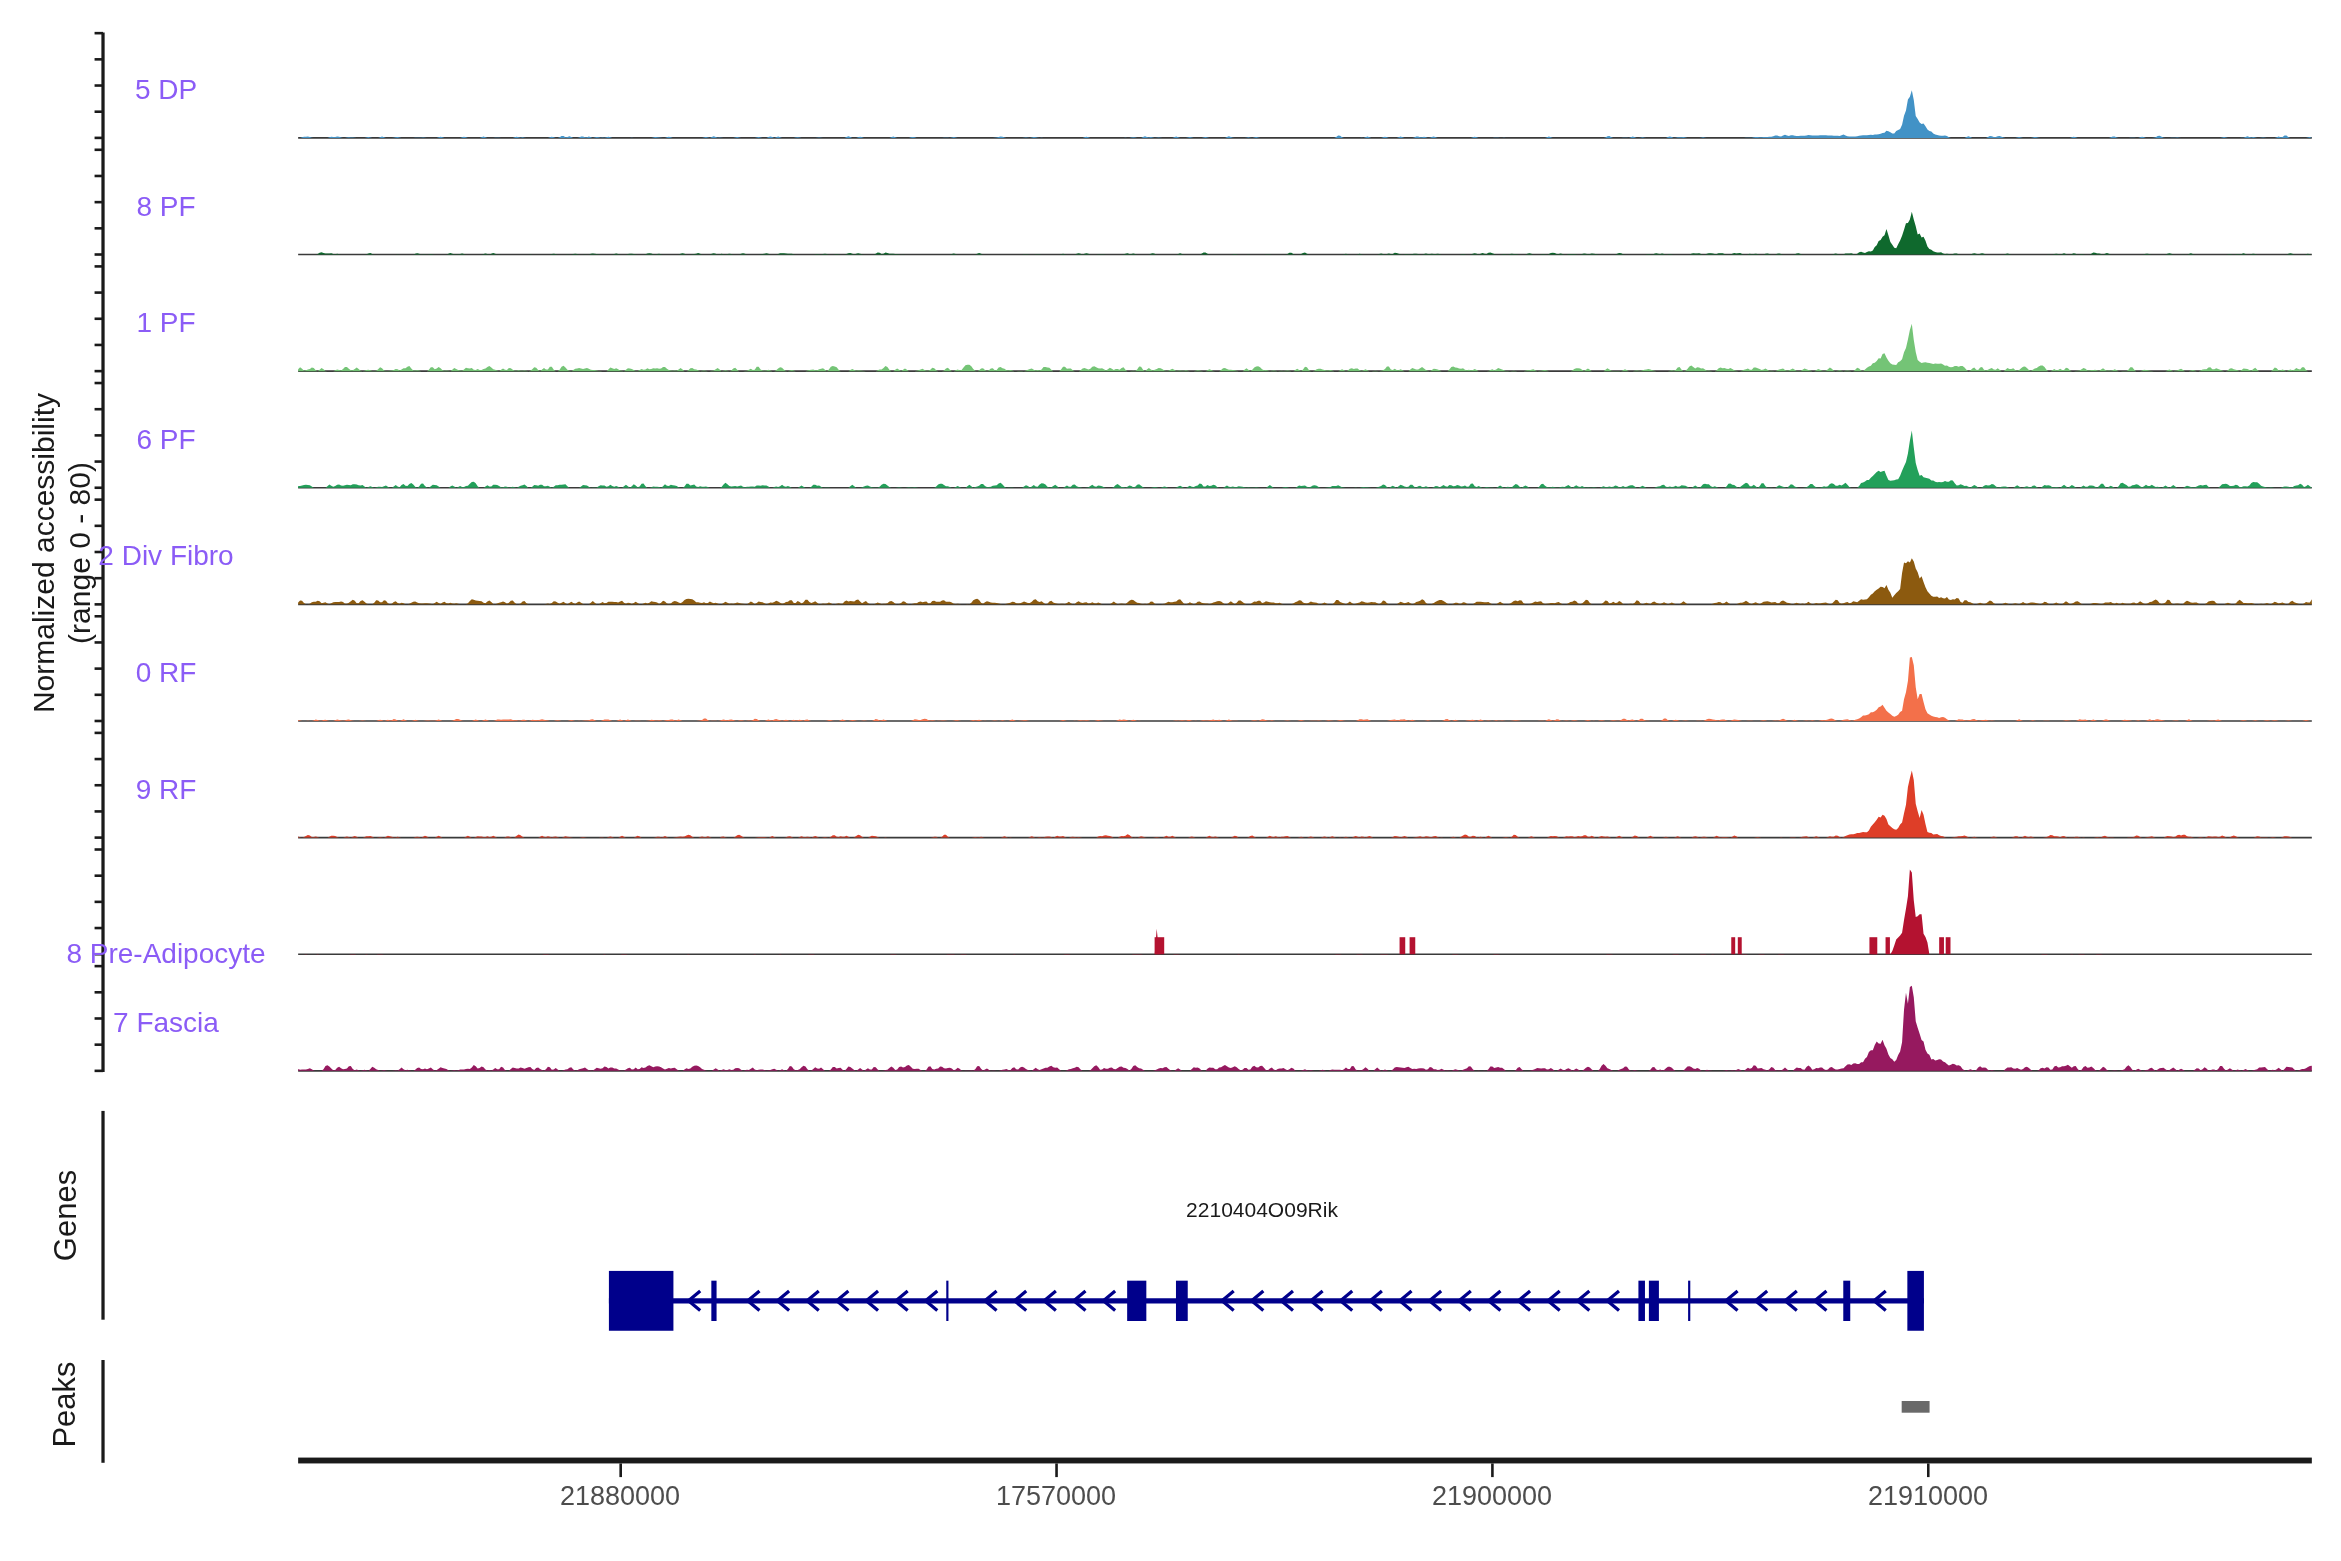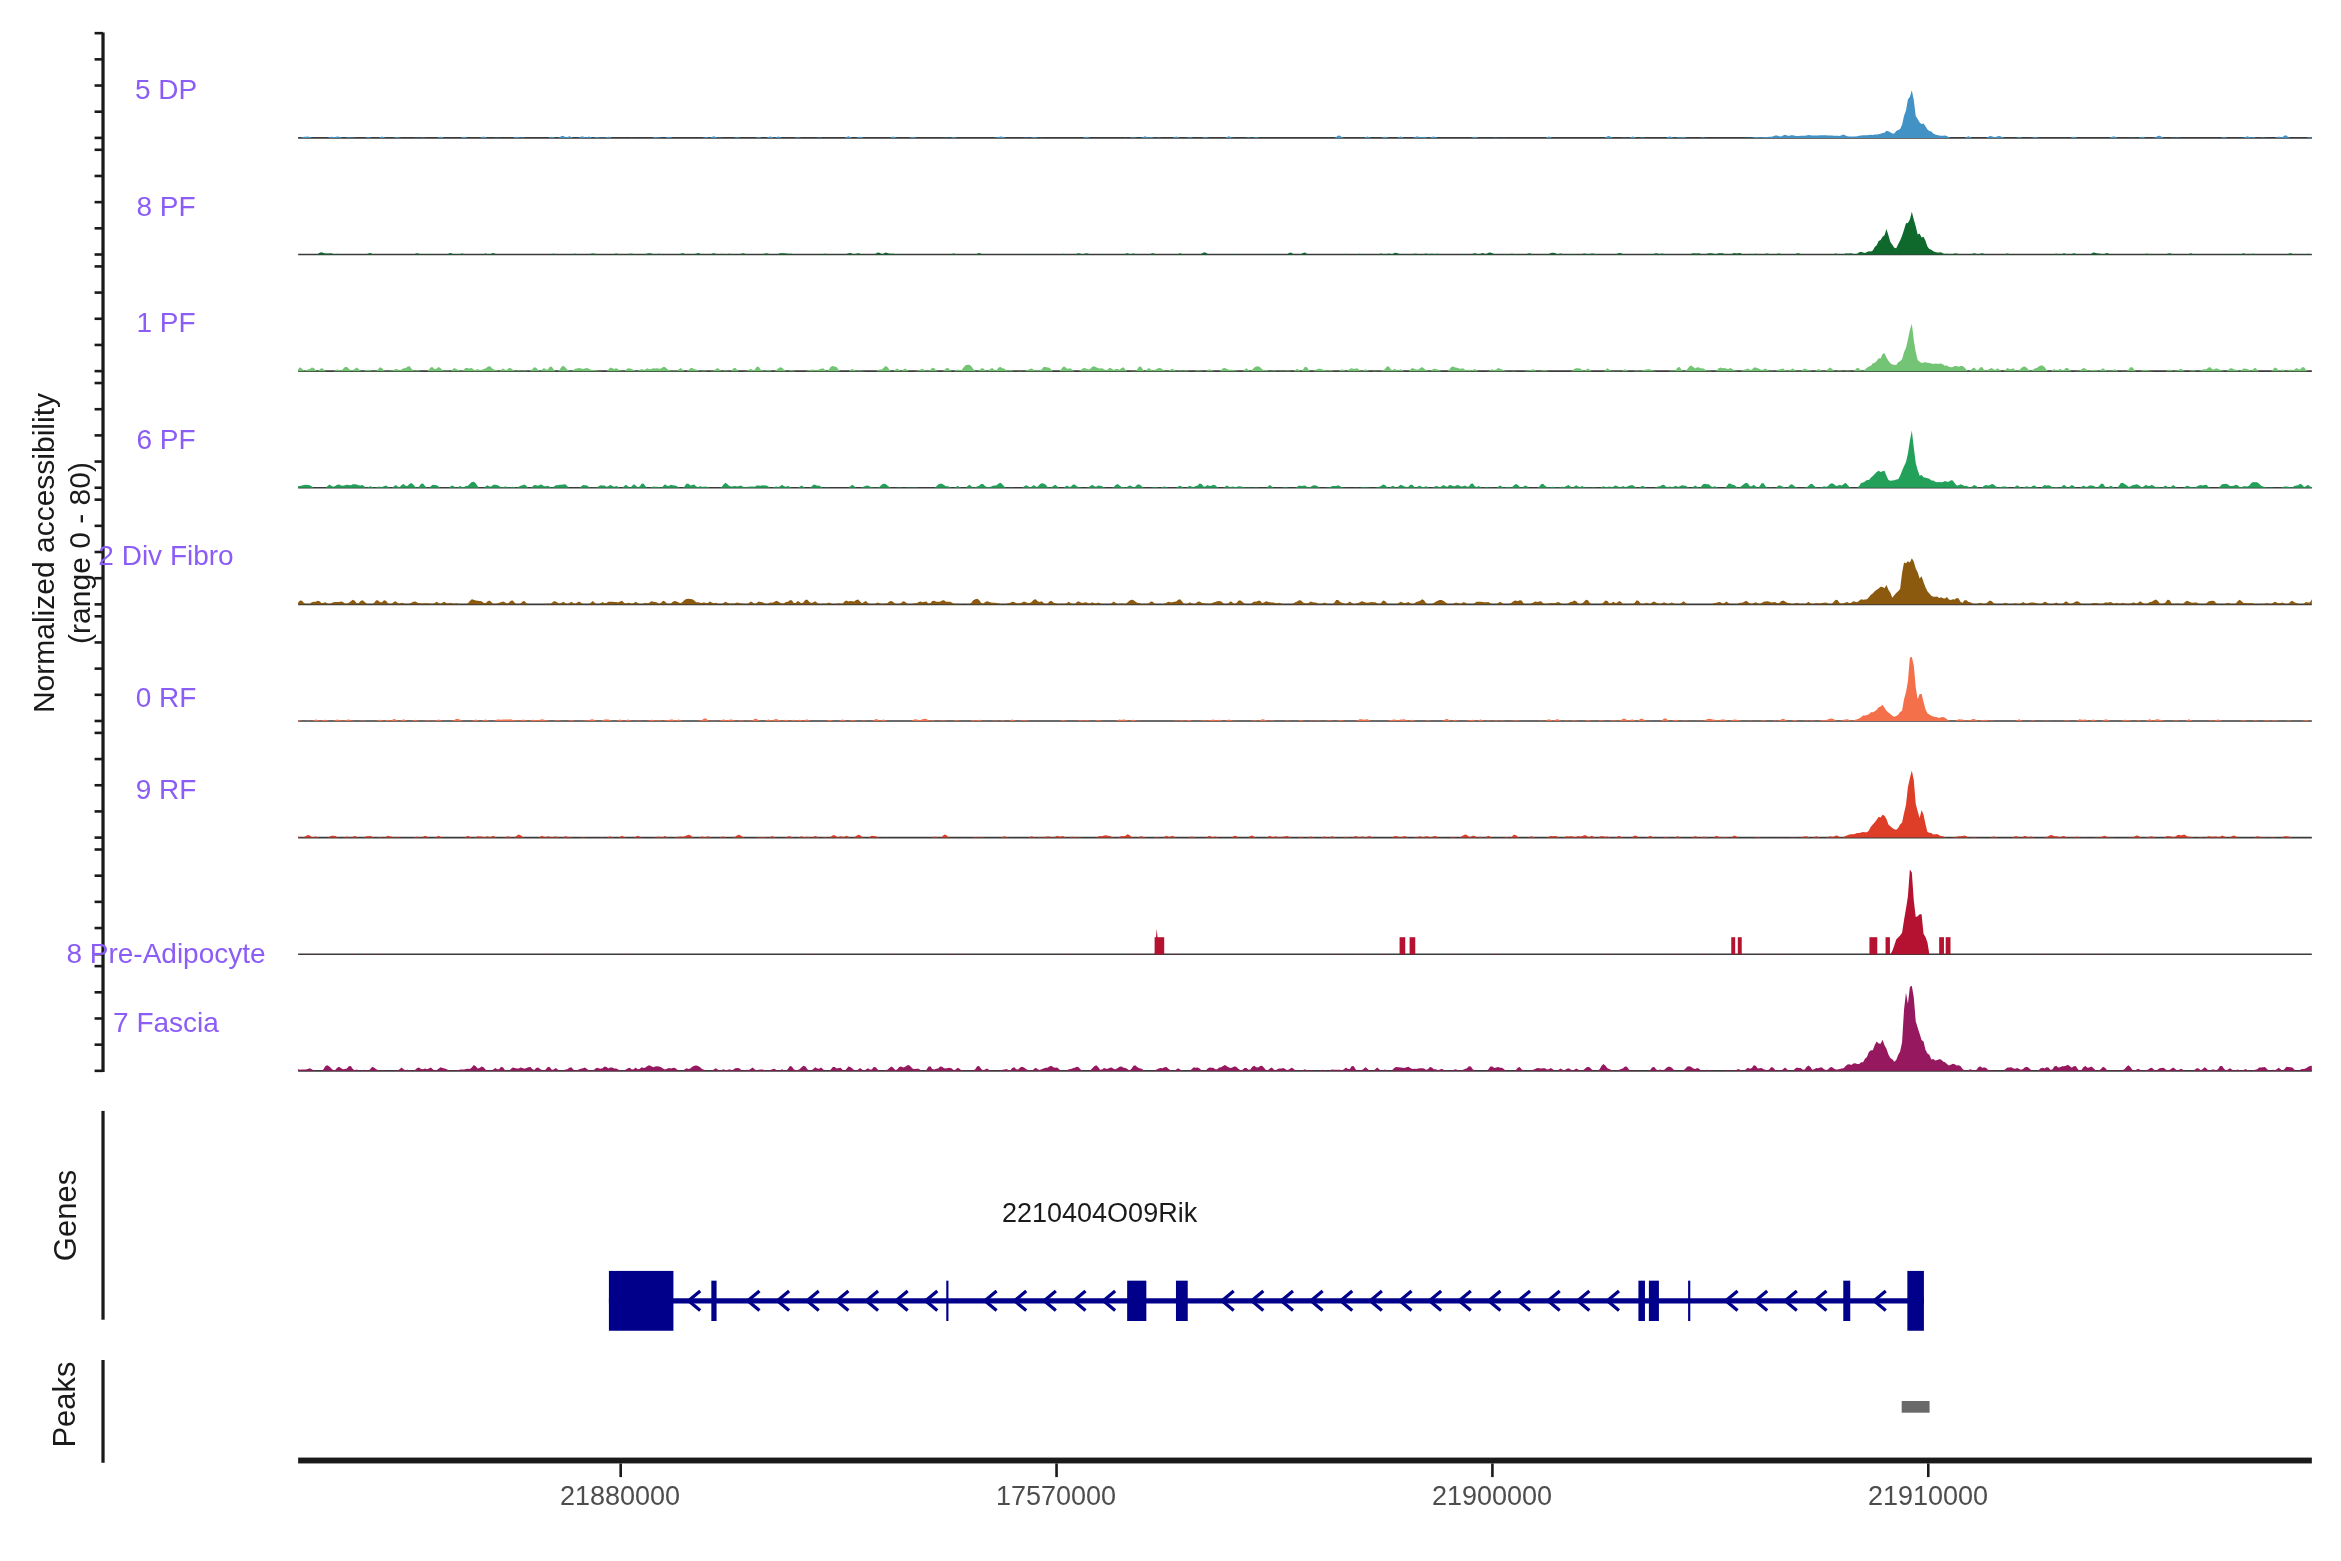--- a/index.html
+++ b/index.html
@@ -5,21 +5,21 @@
   html,body{margin:0;padding:0;background:#ffffff;}
   #app{position:relative;width:2342px;height:1561px;background:#ffffff;overflow:hidden;
        font-family:"Liberation Sans", sans-serif;}
   #gfx{position:absolute;left:0;top:0;}
   .abs{position:absolute;}
   .rot{transform:rotate(-90deg);}
   .ylab{width:1106px;text-align:center;color:#1a1a1a;font-size:30px;line-height:36px;}
   .seclab{width:416px;text-align:center;color:#1a1a1a;font-size:31px;line-height:33px;}
   .track-label{position:absolute;left:26px;width:280px;text-align:center;color:#8b5cf6;
                font-size:28px;line-height:33px;white-space:nowrap;}
-  .gene-name{left:1002px;top:1198px;width:520px;text-align:left;color:#1a1a1a;font-size:27px;}
+  .gene-name{left:1002px;top:1198px;width:520px;text-align:center;color:#1a1a1a;font-size:21px;}
   .xlab{left:850px;top:1516px;width:911px;text-align:center;color:#000000;font-size:31px;}
   .xtick-label{position:absolute;width:208px;text-align:center;color:#4d4d4d;font-size:27px;top:1481px;}
 </style>
 </head>
 <body>
 
 <div id="app">
   <svg id="gfx" width="2342" height="1561" viewBox="0 0 3600 2400">
       <line x1="458" y1="212" x2="3554" y2="212" stroke="#3a3a3a" stroke-width="2.5"></line>
       <path d="M 458 212 L 458 212.0 L 461 212.0 L 464 211.1 L 467 210.2 L 470 210.2 L 473 209.9 L 476 210.6 L 479 211.7 L 482 212.0 L 485 212.0 L 488 212.0 L 491 212.0 L 494 212.0 L 497 212.0 L 500 212.0 L 503 212.0 L 506 211.1 L 509 210.2 L 512 210.7 L 515 210.5 L 518 209.7 L 521 210.4 L 524 211.5 L 527 212.0 L 530 212.0 L 533 211.5 L 536 211.1 L 539 211.3 L 542 211.5 L 545 211.7 L 548 212.0 L 551 212.0 L 554 212.0 L 557 212.0 L 560 212.0 L 563 211.4 L 566 210.8 L 569 211.4 L 572 212.0 L 575 212.0 L 578 212.0 L 581 212.0 L 584 211.0 L 587 210.0 L 590 211.0 L 593 212.0 L 596 212.0 L 599 212.0 L 602 212.0 L 605 211.8 L 608 210.9 L 611 210.5 L 614 211.4 L 617 212.0 L 620 212.0 L 623 212.0 L 626 212.0 L 629 212.0 L 632 212.0 L 635 212.0 L 638 211.9 L 641 211.8 L 644 211.9 L 647 211.7 L 650 211.4 L 653 211.7 L 656 212.0 L 659 212.0 L 662 212.0 L 665 212.0 L 668 212.0 L 671 212.0 L 674 211.2 L 677 210.4 L 680 211.2 L 683 212.0 L 686 212.0 L 689 212.0 L 692 212.0 L 695 212.0 L 698 212.0 L 701 212.0 L 704 212.0 L 707 212.0 L 710 211.1 L 713 210.3 L 716 211.1 L 719 212.0 L 722 212.0 L 725 212.0 L 728 212.0 L 731 212.0 L 734 212.0 L 737 212.0 L 740 211.0 L 743 210.0 L 746 211.0 L 749 212.0 L 752 212.0 L 755 212.0 L 758 212.0 L 761 211.9 L 764 211.8 L 767 211.9 L 770 212.0 L 773 212.0 L 776 212.0 L 779 212.0 L 782 212.0 L 785 212.0 L 788 212.0 L 791 211.2 L 794 210.4 L 797 211.2 L 800 211.6 L 803 211.2 L 806 211.6 L 809 212.0 L 812 212.0 L 815 212.0 L 818 212.0 L 821 212.0 L 824 212.0 L 827 212.0 L 830 212.0 L 833 212.0 L 836 212.0 L 839 212.0 L 842 212.0 L 845 211.1 L 848 210.2 L 851 211.1 L 854 212.0 L 857 212.0 L 860 210.9 L 863 209.0 L 866 209.1 L 869 211.1 L 872 210.8 L 875 209.5 L 878 210.8 L 881 212.0 L 884 212.0 L 887 212.0 L 890 211.4 L 893 209.9 L 896 209.7 L 899 211.2 L 902 211.0 L 905 210.0 L 908 211.0 L 911 212.0 L 914 211.5 L 917 210.8 L 920 211.1 L 923 211.6 L 926 211.5 L 929 211.7 L 932 211.2 L 935 210.3 L 938 211.2 L 941 212.0 L 944 212.0 L 947 212.0 L 950 212.0 L 953 212.0 L 956 212.0 L 959 212.0 L 962 212.0 L 965 212.0 L 968 212.0 L 971 211.9 L 974 212.0 L 977 212.0 L 980 212.0 L 983 212.0 L 986 212.0 L 989 212.0 L 992 212.0 L 995 212.0 L 998 212.0 L 1001 212.0 L 1004 211.4 L 1007 210.7 L 1010 211.1 L 1013 211.4 L 1016 211.7 L 1019 212.0 L 1022 212.0 L 1025 211.2 L 1028 210.3 L 1031 211.2 L 1034 212.0 L 1037 212.0 L 1040 212.0 L 1043 212.0 L 1046 212.0 L 1049 212.0 L 1052 212.0 L 1055 212.0 L 1058 212.0 L 1061 212.0 L 1064 212.0 L 1067 212.0 L 1070 212.0 L 1073 212.0 L 1076 212.0 L 1079 212.0 L 1082 211.3 L 1085 210.6 L 1088 211.3 L 1091 212.0 L 1094 210.8 L 1097 209.6 L 1100 210.8 L 1103 211.7 L 1106 211.3 L 1109 211.7 L 1112 212.0 L 1115 212.0 L 1118 212.0 L 1121 212.0 L 1124 212.0 L 1127 212.0 L 1130 211.4 L 1133 210.8 L 1136 211.4 L 1139 212.0 L 1142 212.0 L 1145 212.0 L 1148 212.0 L 1151 212.0 L 1154 212.0 L 1157 212.0 L 1160 212.0 L 1163 211.3 L 1166 210.6 L 1169 211.3 L 1172 212.0 L 1175 212.0 L 1178 212.0 L 1181 210.8 L 1184 209.7 L 1187 210.8 L 1190 212.0 L 1193 210.9 L 1196 209.8 L 1199 210.9 L 1202 212.0 L 1205 212.0 L 1208 212.0 L 1211 212.0 L 1214 212.0 L 1217 212.0 L 1220 212.0 L 1223 211.5 L 1226 211.0 L 1229 211.5 L 1232 212.0 L 1235 212.0 L 1238 212.0 L 1241 212.0 L 1244 212.0 L 1247 212.0 L 1250 212.0 L 1253 212.0 L 1256 211.8 L 1259 211.5 L 1262 211.8 L 1265 212.0 L 1268 212.0 L 1271 212.0 L 1274 212.0 L 1277 212.0 L 1280 212.0 L 1283 212.0 L 1286 212.0 L 1289 212.0 L 1292 212.0 L 1295 212.0 L 1298 212.0 L 1301 210.8 L 1304 209.5 L 1307 210.8 L 1310 212.0 L 1313 212.0 L 1316 212.0 L 1319 211.1 L 1322 210.2 L 1325 211.1 L 1328 212.0 L 1331 212.0 L 1334 212.0 L 1337 212.0 L 1340 212.0 L 1343 212.0 L 1346 212.0 L 1349 212.0 L 1352 212.0 L 1355 212.0 L 1358 212.0 L 1361 212.0 L 1364 212.0 L 1367 212.0 L 1370 211.0 L 1373 210.0 L 1376 211.0 L 1379 212.0 L 1382 212.0 L 1385 212.0 L 1388 212.0 L 1391 212.0 L 1394 212.0 L 1397 212.0 L 1400 211.2 L 1403 210.5 L 1406 211.2 L 1409 212.0 L 1412 212.0 L 1415 212.0 L 1418 212.0 L 1421 212.0 L 1424 212.0 L 1427 212.0 L 1430 212.0 L 1433 212.0 L 1436 212.0 L 1439 212.0 L 1442 212.0 L 1445 212.0 L 1448 212.0 L 1451 211.8 L 1454 211.6 L 1457 211.8 L 1460 212.0 L 1463 211.3 L 1466 210.7 L 1469 211.3 L 1472 212.0 L 1475 212.0 L 1478 212.0 L 1481 212.0 L 1484 212.0 L 1487 212.0 L 1490 212.0 L 1493 212.0 L 1496 212.0 L 1499 212.0 L 1502 212.0 L 1505 212.0 L 1508 212.0 L 1511 212.0 L 1514 212.0 L 1517 212.0 L 1520 212.0 L 1523 212.0 L 1526 212.0 L 1529 211.8 L 1532 211.5 L 1535 210.8 L 1538 209.7 L 1541 210.1 L 1544 211.5 L 1547 212.0 L 1550 212.0 L 1553 212.0 L 1556 212.0 L 1559 212.0 L 1562 212.0 L 1565 212.0 L 1568 212.0 L 1571 212.0 L 1574 211.7 L 1577 211.4 L 1580 211.7 L 1583 212.0 L 1586 211.4 L 1589 210.6 L 1592 211.0 L 1595 211.8 L 1598 212.0 L 1601 211.9 L 1604 212.0 L 1607 212.0 L 1610 212.0 L 1613 212.0 L 1616 212.0 L 1619 212.0 L 1622 212.0 L 1625 212.0 L 1628 212.0 L 1631 212.0 L 1634 212.0 L 1637 212.0 L 1640 212.0 L 1643 212.0 L 1646 212.0 L 1649 212.0 L 1652 212.0 L 1655 212.0 L 1658 212.0 L 1661 212.0 L 1664 212.0 L 1667 211.1 L 1670 210.1 L 1673 211.1 L 1676 212.0 L 1679 212.0 L 1682 212.0 L 1685 212.0 L 1688 212.0 L 1691 212.0 L 1694 212.0 L 1697 212.0 L 1700 212.0 L 1703 212.0 L 1706 212.0 L 1709 212.0 L 1712 212.0 L 1715 212.0 L 1718 212.0 L 1721 212.0 L 1724 212.0 L 1727 212.0 L 1730 211.9 L 1733 212.0 L 1736 212.0 L 1739 211.5 L 1742 210.9 L 1745 211.5 L 1748 212.0 L 1751 212.0 L 1754 212.0 L 1757 210.8 L 1760 209.5 L 1763 210.8 L 1766 211.4 L 1769 210.7 L 1772 211.4 L 1775 212.0 L 1778 211.7 L 1781 211.5 L 1784 211.7 L 1787 212.0 L 1790 212.0 L 1793 212.0 L 1796 212.0 L 1799 212.0 L 1802 212.0 L 1805 210.9 L 1808 209.8 L 1811 210.9 L 1814 212.0 L 1817 212.0 L 1820 212.0 L 1823 212.0 L 1826 211.3 L 1829 210.6 L 1832 211.3 L 1835 212.0 L 1838 212.0 L 1841 212.0 L 1844 212.0 L 1847 212.0 L 1850 211.4 L 1853 210.7 L 1856 211.4 L 1859 212.0 L 1862 212.0 L 1865 212.0 L 1868 212.0 L 1871 212.0 L 1874 212.0 L 1877 212.0 L 1880 212.0 L 1883 212.0 L 1886 210.8 L 1889 209.5 L 1892 210.6 L 1895 211.9 L 1898 212.0 L 1901 212.0 L 1904 212.0 L 1907 212.0 L 1910 212.0 L 1913 212.0 L 1916 211.6 L 1919 211.2 L 1922 211.6 L 1925 212.0 L 1928 211.4 L 1931 210.7 L 1934 211.4 L 1937 212.0 L 1940 212.0 L 1943 212.0 L 1946 212.0 L 1949 212.0 L 1952 212.0 L 1955 212.0 L 1958 212.0 L 1961 212.0 L 1964 212.0 L 1967 212.0 L 1970 212.0 L 1973 212.0 L 1976 212.0 L 1979 212.0 L 1982 212.0 L 1985 212.0 L 1988 212.0 L 1991 212.0 L 1994 212.0 L 1997 212.0 L 2000 212.0 L 2003 212.0 L 2006 212.0 L 2009 212.0 L 2012 212.0 L 2015 212.0 L 2018 212.0 L 2021 212.0 L 2024 212.0 L 2027 212.0 L 2030 212.0 L 2033 212.0 L 2036 212.0 L 2039 212.0 L 2042 212.0 L 2045 212.0 L 2048 212.0 L 2051 212.0 L 2054 210.7 L 2057 208.5 L 2060 208.7 L 2063 211.0 L 2066 212.0 L 2069 212.0 L 2072 212.0 L 2075 212.0 L 2078 212.0 L 2081 212.0 L 2084 212.0 L 2087 212.0 L 2090 212.0 L 2093 211.9 L 2096 212.0 L 2099 210.9 L 2102 209.9 L 2105 210.9 L 2108 212.0 L 2111 212.0 L 2114 212.0 L 2117 212.0 L 2120 212.0 L 2123 212.0 L 2126 211.0 L 2129 210.1 L 2132 211.0 L 2135 212.0 L 2138 212.0 L 2141 212.0 L 2144 212.0 L 2147 212.0 L 2150 211.0 L 2153 209.9 L 2156 211.0 L 2159 212.0 L 2162 212.0 L 2165 212.0 L 2168 212.0 L 2171 212.0 L 2174 211.4 L 2177 210.0 L 2180 209.9 L 2183 211.2 L 2186 211.1 L 2189 210.2 L 2192 211.1 L 2195 212.0 L 2198 211.8 L 2201 210.6 L 2204 209.9 L 2207 211.0 L 2210 212.0 L 2213 212.0 L 2216 212.0 L 2219 212.0 L 2222 212.0 L 2225 212.0 L 2228 212.0 L 2231 212.0 L 2234 212.0 L 2237 212.0 L 2240 212.0 L 2243 212.0 L 2246 212.0 L 2249 212.0 L 2252 212.0 L 2255 212.0 L 2258 212.0 L 2261 212.0 L 2264 211.1 L 2267 210.1 L 2270 211.1 L 2273 212.0 L 2276 212.0 L 2279 212.0 L 2282 212.0 L 2285 212.0 L 2288 212.0 L 2291 212.0 L 2294 212.0 L 2297 211.8 L 2300 211.7 L 2303 211.8 L 2306 212.0 L 2309 212.0 L 2312 211.9 L 2315 212.0 L 2318 212.0 L 2321 212.0 L 2324 212.0 L 2327 212.0 L 2330 212.0 L 2333 212.0 L 2336 212.0 L 2339 212.0 L 2342 212.0 L 2345 212.0 L 2348 212.0 L 2351 212.0 L 2354 212.0 L 2357 212.0 L 2360 212.0 L 2363 212.0 L 2366 212.0 L 2369 212.0 L 2372 212.0 L 2375 212.0 L 2378 210.9 L 2381 209.7 L 2384 210.9 L 2387 212.0 L 2390 212.0 L 2393 212.0 L 2396 212.0 L 2399 212.0 L 2402 212.0 L 2405 212.0 L 2408 212.0 L 2411 212.0 L 2414 212.0 L 2417 212.0 L 2420 212.0 L 2423 212.0 L 2426 212.0 L 2429 212.0 L 2432 212.0 L 2435 212.0 L 2438 212.0 L 2441 212.0 L 2444 212.0 L 2447 212.0 L 2450 212.0 L 2453 212.0 L 2456 212.0 L 2459 212.0 L 2462 212.0 L 2465 212.0 L 2468 211.4 L 2471 209.6 L 2474 209.1 L 2477 210.9 L 2480 212.0 L 2483 212.0 L 2486 212.0 L 2489 212.0 L 2492 212.0 L 2495 211.8 L 2498 211.7 L 2501 211.8 L 2504 212.0 L 2507 210.9 L 2510 209.8 L 2513 210.9 L 2516 212.0 L 2519 212.0 L 2522 211.6 L 2525 211.2 L 2528 211.6 L 2531 212.0 L 2534 212.0 L 2537 212.0 L 2540 212.0 L 2543 212.0 L 2546 212.0 L 2549 212.0 L 2552 212.0 L 2555 212.0 L 2558 212.0 L 2561 212.0 L 2564 210.8 L 2567 209.7 L 2570 210.8 L 2573 212.0 L 2576 211.7 L 2579 211.1 L 2582 211.0 L 2585 211.1 L 2588 210.8 L 2591 211.4 L 2594 212.0 L 2597 212.0 L 2600 212.0 L 2603 212.0 L 2606 212.0 L 2609 212.0 L 2612 212.0 L 2615 211.6 L 2618 211.2 L 2621 211.6 L 2624 212.0 L 2627 212.0 L 2630 212.0 L 2633 212.0 L 2636 212.0 L 2639 212.0 L 2642 212.0 L 2645 212.0 L 2648 212.0 L 2651 212.0 L 2654 212.0 L 2657 212.0 L 2660 212.0 L 2663 212.0 L 2666 212.0 L 2669 212.0 L 2672 212.0 L 2675 212.0 L 2678 212.0 L 2681 212.0 L 2684 211.9 L 2687 211.8 L 2690 211.7 L 2693 211.6 L 2696 211.0 L 2699 210.5 L 2702 210.8 L 2705 211.0 L 2708 210.9 L 2711 210.8 L 2714 210.7 L 2717 210.5 L 2720 210.4 L 2723 210.3 L 2726 209.5 L 2729 208.2 L 2732 208.2 L 2735 209.3 L 2738 209.8 L 2741 208.5 L 2744 207.2 L 2747 208.3 L 2750 209.1 L 2753 208.1 L 2756 207.9 L 2759 208.7 L 2762 209.1 L 2765 209.0 L 2768 208.9 L 2771 208.9 L 2774 208.8 L 2777 208.2 L 2780 207.7 L 2783 208.1 L 2786 208.5 L 2789 208.4 L 2792 208.3 L 2795 208.2 L 2798 208.1 L 2801 208.0 L 2804 208.0 L 2807 208.1 L 2810 208.3 L 2813 208.4 L 2816 208.5 L 2819 208.6 L 2822 208.8 L 2825 208.9 L 2828 209.0 L 2831 207.9 L 2834 206.9 L 2837 208.3 L 2840 209.5 L 2843 209.7 L 2846 209.8 L 2849 209.9 L 2852 209.7 L 2855 209.3 L 2858 208.8 L 2861 208.2 L 2864 208.0 L 2867 208.1 L 2870 208.0 L 2873 207.7 L 2876 207.2 L 2879 207.5 L 2882 206.8 L 2885 206.7 L 2888 206.3 L 2891 205.6 L 2894 204.5 L 2897 204.2 L 2900 200.9 L 2903 201.7 L 2906 203.3 L 2909 205.2 L 2912 205.4 L 2915 201.6 L 2918 199.8 L 2921 198.2 L 2924 191.8 L 2927 177.8 L 2930 169.8 L 2933 152.9 L 2936 148.8 L 2939 138.8 L 2942 153.6 L 2945 178.4 L 2948 182.8 L 2951 188.5 L 2954 190.5 L 2957 190.0 L 2960 194.2 L 2963 199.0 L 2966 201.4 L 2969 202.2 L 2972 205.2 L 2975 206.8 L 2978 207.4 L 2981 208.3 L 2984 208.7 L 2987 208.7 L 2990 208.2 L 2993 209.2 L 2996 211.1 L 2999 212.0 L 3002 212.0 L 3005 212.0 L 3008 212.0 L 3011 212.0 L 3014 212.0 L 3017 212.0 L 3020 212.0 L 3023 210.8 L 3026 209.5 L 3029 210.8 L 3032 212.0 L 3035 212.0 L 3038 212.0 L 3041 212.0 L 3044 212.0 L 3047 212.0 L 3050 212.0 L 3053 212.0 L 3056 210.7 L 3059 209.0 L 3062 209.4 L 3065 210.7 L 3068 210.7 L 3071 209.5 L 3074 209.2 L 3077 210.3 L 3080 211.5 L 3083 212.0 L 3086 212.0 L 3089 212.0 L 3092 212.0 L 3095 212.0 L 3098 212.0 L 3101 211.3 L 3104 210.5 L 3107 211.3 L 3110 212.0 L 3113 212.0 L 3116 212.0 L 3119 212.0 L 3122 212.0 L 3125 211.4 L 3128 210.5 L 3131 211.0 L 3134 211.8 L 3137 212.0 L 3140 212.0 L 3143 212.0 L 3146 212.0 L 3149 212.0 L 3152 212.0 L 3155 212.0 L 3158 212.0 L 3161 212.0 L 3164 212.0 L 3167 212.0 L 3170 212.0 L 3173 212.0 L 3176 212.0 L 3179 212.0 L 3182 212.0 L 3185 211.2 L 3188 210.4 L 3191 211.2 L 3194 212.0 L 3197 212.0 L 3200 212.0 L 3203 212.0 L 3206 212.0 L 3209 212.0 L 3212 212.0 L 3215 212.0 L 3218 212.0 L 3221 212.0 L 3224 212.0 L 3227 212.0 L 3230 212.0 L 3233 212.0 L 3236 212.0 L 3239 212.0 L 3242 212.0 L 3245 211.2 L 3248 209.8 L 3251 210.0 L 3254 211.4 L 3257 212.0 L 3260 212.0 L 3263 212.0 L 3266 212.0 L 3269 212.0 L 3272 212.0 L 3275 211.8 L 3278 211.6 L 3281 211.8 L 3284 212.0 L 3287 212.0 L 3290 211.1 L 3293 210.1 L 3296 211.1 L 3299 212.0 L 3302 212.0 L 3305 212.0 L 3308 212.0 L 3311 211.9 L 3314 210.9 L 3317 209.2 L 3320 208.9 L 3323 210.4 L 3326 211.7 L 3329 212.0 L 3332 212.0 L 3335 212.0 L 3338 211.9 L 3341 211.8 L 3344 211.6 L 3347 211.4 L 3350 211.7 L 3353 212.0 L 3356 212.0 L 3359 212.0 L 3362 212.0 L 3365 212.0 L 3368 212.0 L 3371 212.0 L 3374 212.0 L 3377 212.0 L 3380 212.0 L 3383 212.0 L 3386 212.0 L 3389 212.0 L 3392 212.0 L 3395 212.0 L 3398 212.0 L 3401 212.0 L 3404 212.0 L 3407 212.0 L 3410 212.0 L 3413 212.0 L 3416 211.3 L 3419 210.7 L 3422 211.3 L 3425 212.0 L 3428 212.0 L 3431 212.0 L 3434 212.0 L 3437 212.0 L 3440 212.0 L 3443 212.0 L 3446 211.8 L 3449 211.6 L 3452 210.6 L 3455 209.6 L 3458 210.8 L 3461 211.4 L 3464 210.8 L 3467 211.4 L 3470 212.0 L 3473 212.0 L 3476 211.7 L 3479 211.3 L 3482 211.7 L 3485 212.0 L 3488 212.0 L 3491 212.0 L 3494 212.0 L 3497 212.0 L 3500 210.9 L 3503 209.9 L 3506 210.9 L 3509 210.8 L 3512 208.4 L 3515 208.5 L 3518 210.9 L 3521 212.0 L 3524 212.0 L 3527 212.0 L 3530 212.0 L 3533 212.0 L 3536 212.0 L 3539 212.0 L 3542 212.0 L 3545 212.0 L 3548 211.4 L 3551 210.8 L 3554 212.0 L 3554 212 Z" fill="#4292C6" stroke="none"></path>
@@ -151,21 +151,21 @@
     <div>Normalized accessibility</div>
     <div>(range 0 - 80)</div>
   </div>
 
   <div id="track-labels">
       <div class="track-label" style="top: 73px;">5 DP</div>
       <div class="track-label" style="top: 190px;">8 PF</div>
       <div class="track-label" style="top: 306px;">1 PF</div>
       <div class="track-label" style="top: 423px;">6 PF</div>
       <div class="track-label" style="top: 539px;">2 Div Fibro</div>
-      <div class="track-label" style="top: 656px; margin-top: 25px;">0 RF</div>
+      <div class="track-label" style="top: 656px;">0 RF</div>
       <div class="track-label" style="top: 773px;">9 RF</div>
       <div class="track-label" style="top: 889px; margin-top: 48px;">8 Pre-Adipocyte</div>
       <div class="track-label" style="top: 1006px;">7 Fascia</div>
     </div>
 
   <div class="abs rot seclab" style="left:-143px;top:1199px;">Genes</div>
   <div class="abs rot seclab" style="left:-144px;top:1388px;">Peaks</div>
 
   <div class="abs gene-name">2210404O09Rik</div>
 

